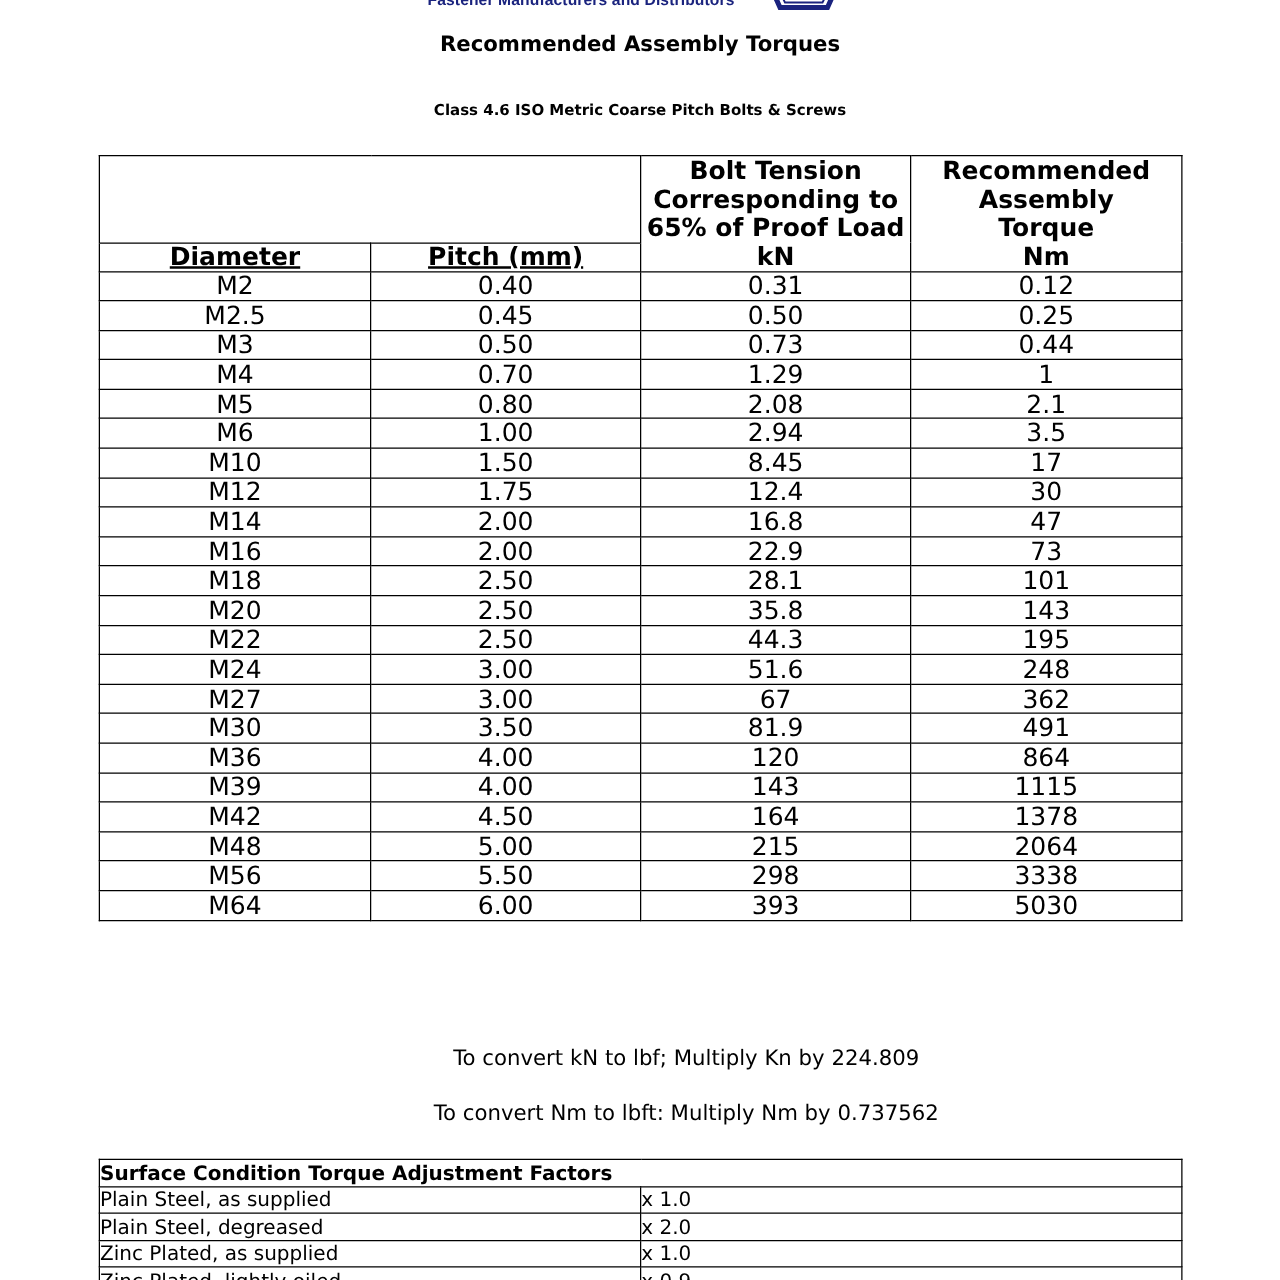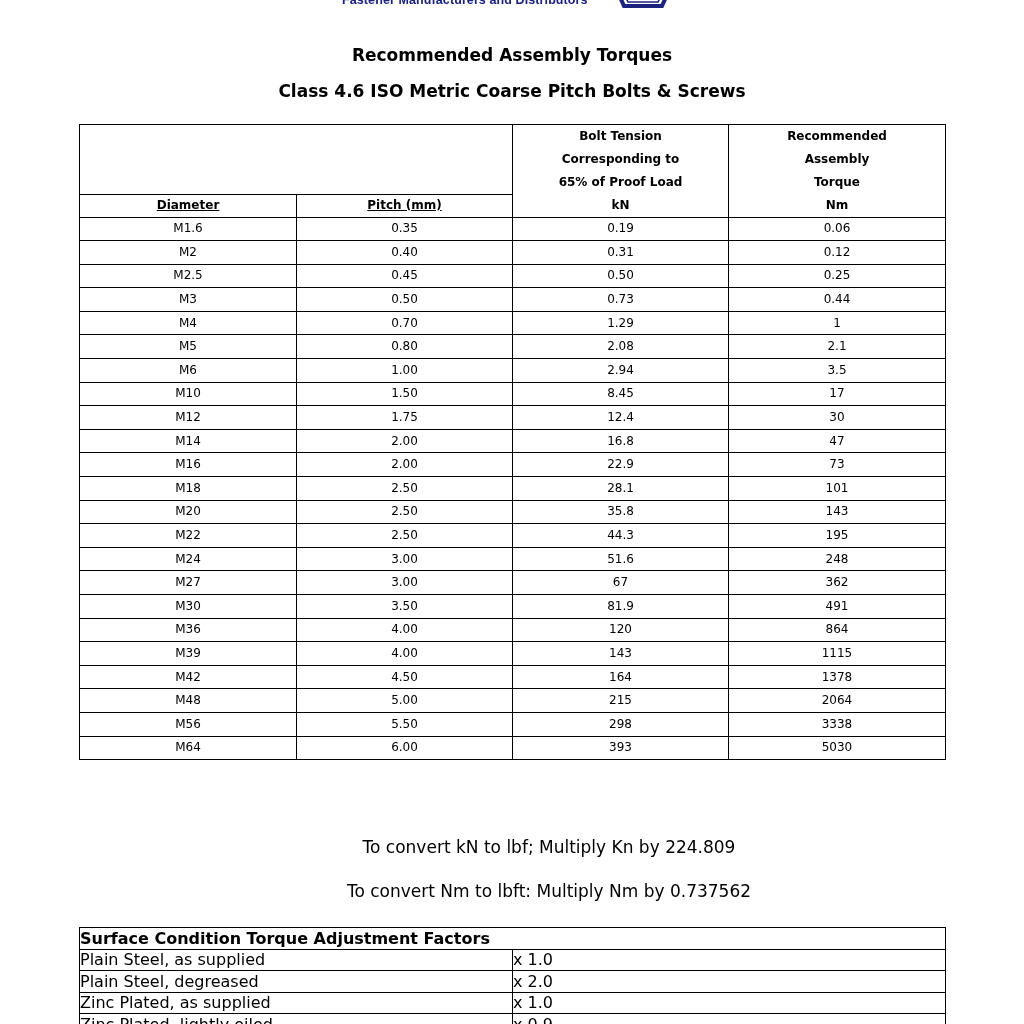--- a/index.html
+++ b/index.html
@@ -16,27 +16,27 @@
       font-size: 12.5px; color: #1a237e; letter-spacing: 0.1px;
     }
     .logo-icon {
       position: absolute; left: 612px; top: -14px; width: 62px; height: 24px;
     }
     .title {
       position: absolute; left: 0; width: 1024px; text-align: center;
       font-family: "DejaVu Sans", sans-serif; font-weight: bold;
       font-size: 17px;
     }
-    .title.t1 { top: 45px; }
-    .title.t2 { top: 81px; font-size: 17px; }
+    .title.t1 { top: 26px; }
+    .title.t2 { top: 81px; font-size: 12px; }
 
     table.torque {
       position: absolute; left: 79px; top: 124px; width: 866px;
       border-collapse: collapse; table-layout: fixed;
-      font-family: "DejaVu Sans", sans-serif; font-size: 12px;
+      font-family: "DejaVu Sans", sans-serif; font-size: 20px;
     }
     table.torque td, table.torque th {
       border: 1.5px solid #000; text-align: center; padding: 0;
       height: 22.6px; line-height: 21px; font-weight: normal;
     }
     table.torque th { font-weight: bold; }
     table.torque .hdr-top th { height: 68px; line-height: 23px; vertical-align: bottom; border-bottom: none; }
     table.torque .hdr-top th.blank { border-right: 1.5px solid #000; }
     table.torque .hdr-unit th { height: 22px; border-top: none; }
     table.torque .hdr-unit th.dia, table.torque .hdr-unit th.pit { border-top: 1.5px solid #000; text-decoration: underline; }
@@ -95,26 +95,20 @@
     </tr>
     <tr class="hdr-unit">
       <th class="dia">Diameter</th>
       <th class="pit">Pitch (mm)</th>
       <th>kN</th>
       <th>Nm</th>
     </tr>
   </thead>
   <tbody id="torque-body">
       <tr>
-        <td>M1.6</td>
-        <td>0.35</td>
-        <td>0.19</td>
-        <td>0.06</td>
-      </tr>
-      <tr>
         <td>M2</td>
         <td>0.40</td>
         <td>0.31</td>
         <td>0.12</td>
       </tr>
       <tr>
         <td>M2.5</td>
         <td>0.45</td>
         <td>0.50</td>
         <td>0.25</td>

